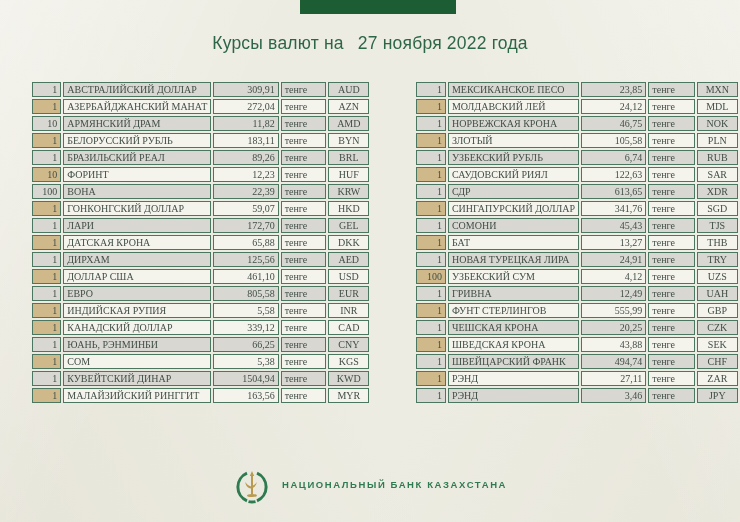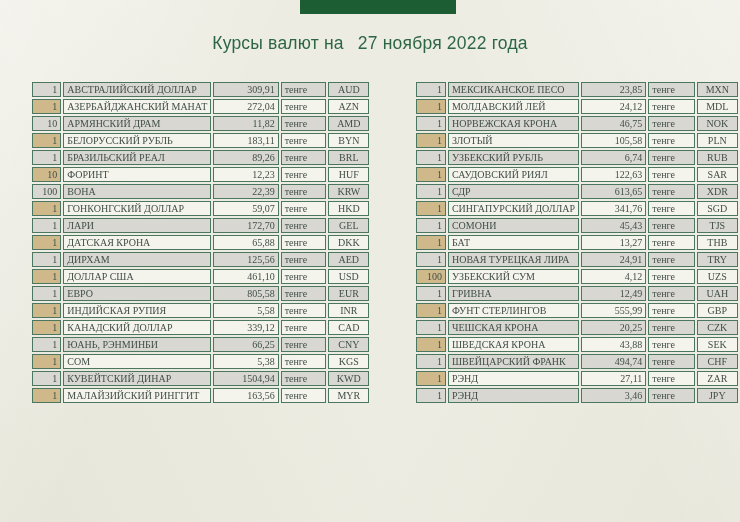--- a/index.html
+++ b/index.html
@@ -351,14 +351,29 @@
             <td class="cell-qty">1</td>
             <td class="cell-currency">РЭНД</td>
             <td class="cell-rate">3,46</td>
             <td class="cell-unit">тенге</td>
             <td class="cell-code">JPY</td>
           </tr>
         </tbody>
     </table>
   </div>
 
+  <div class="footer">
+    <span>
+      <svg class="logo" viewBox="0 0 38 38">
+
+        <path d="M14,5.2 A15,15 0 0 0 14,32.8" fill="none" stroke="#2e7b50" stroke-width="3"></path>
+        <path d="M24,5.2 A15,15 0 0 1 24,32.8" fill="none" stroke="#2e7b50" stroke-width="3"></path>
+        <path d="M15.5,33.6 A15,15 0 0 0 22.5,33.6" fill="none" stroke="#2e7b50" stroke-width="3"></path>
+
+        <path d="M19,3 L21.2,8 L20,8 L20,26 L18,26 L18,8 L16.8,8 Z" fill="#b99a4e"></path>
+        <path d="M12,14 q3,4 6,4.5 q3,-0.5 6,-4.5 q-1.5,6 -6,6.5 q-4.5,-0.5 -6,-6.5 Z" fill="#b99a4e"></path>
+        <ellipse cx="19" cy="27.5" rx="5" ry="1.6" fill="#b99a4e"></ellipse>
+      </svg>
+    </span>
+    <span class="bank-name">НАЦИОНАЛЬНЫЙ БАНК КАЗАХСТАНА</span>
+  </div>
 
 </div>
 
 </body></html>

